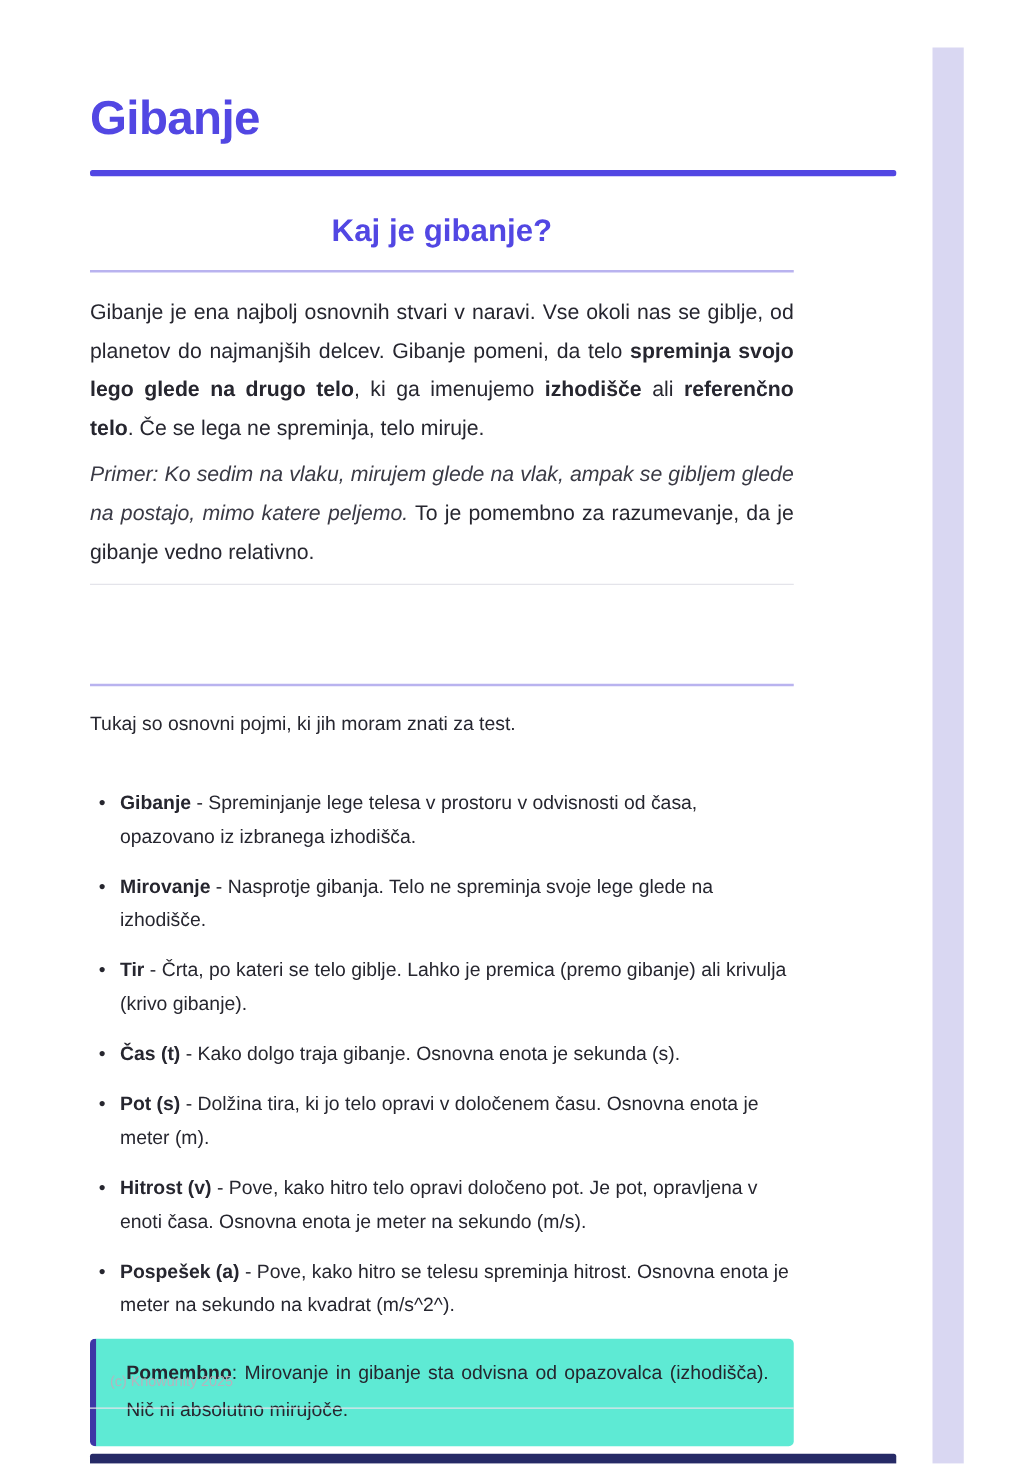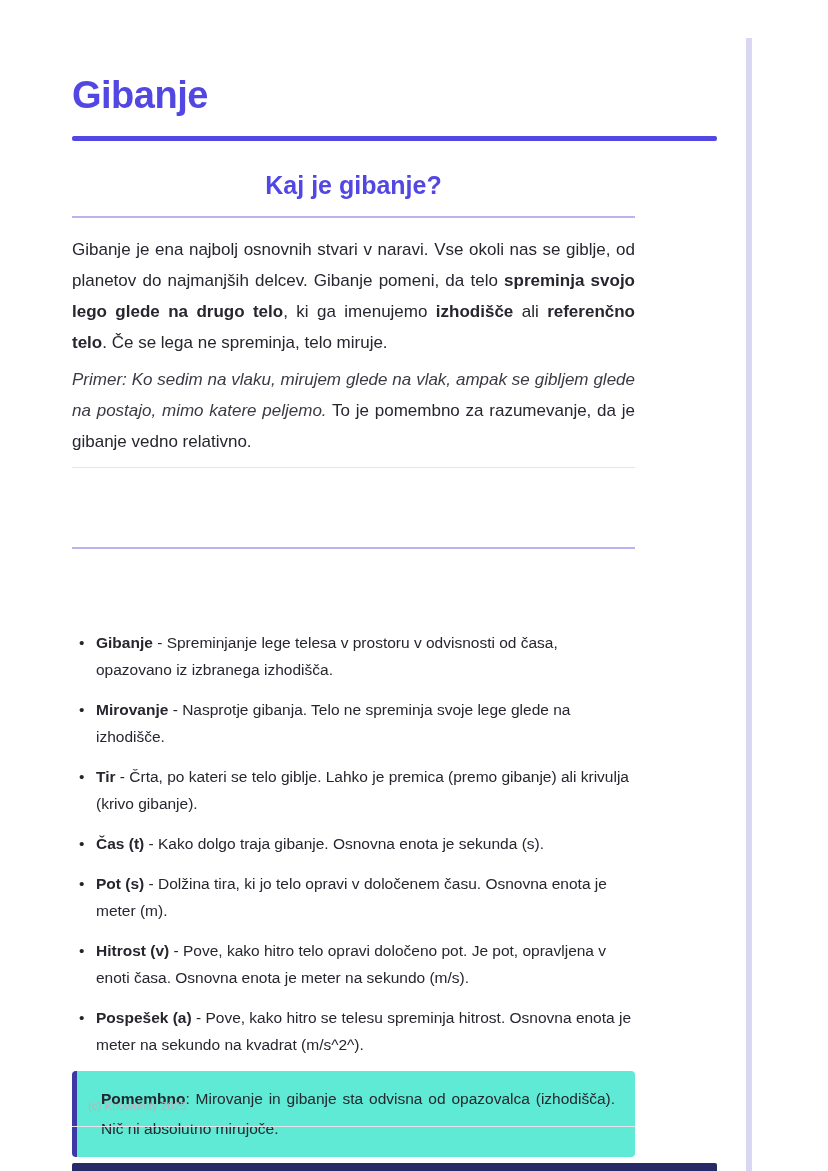--- a/index.html
+++ b/index.html
@@ -1,21 +1,21 @@
 <!DOCTYPE html>
 <html><head>
 <meta charset="utf-8">
 <style>
   * { margin: 0; padding: 0; box-sizing: border-box; }
   html, body { background: #ffffff; }
   body { font-family: "Liberation Sans", "DejaVu Sans", sans-serif; }
 
   .canvas {
     position: relative;
-    width: 752px;
+    width: 828px;
     height: 1171px;
     background: #ffffff;
     overflow: hidden;
     color: #2a2a33;
   }
 
   .abs { position: absolute; left: 72px; }
 
   .side-strip {
     position: absolute;
@@ -160,20 +160,21 @@
   <h2 class="abs h2 h2-what">Kaj je gibanje?</h2>
   <div class="abs heading-underline ul-what"></div>
 
   <p class="abs para p-what"><span>Gibanje je ena najbolj osnovnih stvari v naravi. Vse okoli nas se giblje, od planetov do najmanjših delcev. Gibanje pomeni, da telo </span><span class="seg-bold">spreminja svojo lego glede na drugo telo</span><span>, ki ga imenujemo </span><span class="seg-bold">izhodišče</span><span> ali </span><span class="seg-bold">referenčno telo</span><span>. Če se lega ne spreminja, telo miruje.</span></p>
   <p class="abs para p-example"><span class="seg-italic">Primer: Ko sedim na vlaku, mirujem glede na vlak, ampak se gibljem glede na postajo, mimo katere peljemo.</span><span> To je pomembno za razumevanje, da je gibanje vedno relativno.</span></p>
 
   <div class="abs divider div-1"></div>
 
   <div class="abs heading-underline ul-terms"></div>
 
+  <p class="abs intro">Tukaj so osnovni pojmi, ki jih moram znati za test.</p>
 
   <div class="abs terms-block">
     <ul class="terms">
 
         <li>
           <span class="term-name">Gibanje</span>
           <span>- Spreminjanje lege telesa v prostoru v odvisnosti od časa, opazovano iz izbranega izhodišča.</span>
         </li>
 
         <li>

